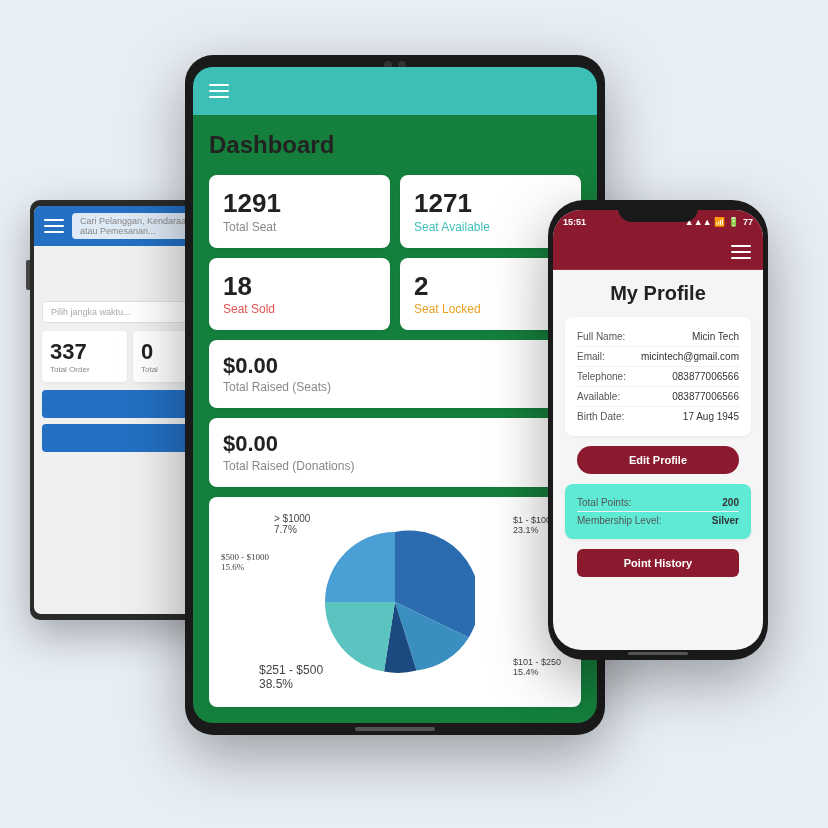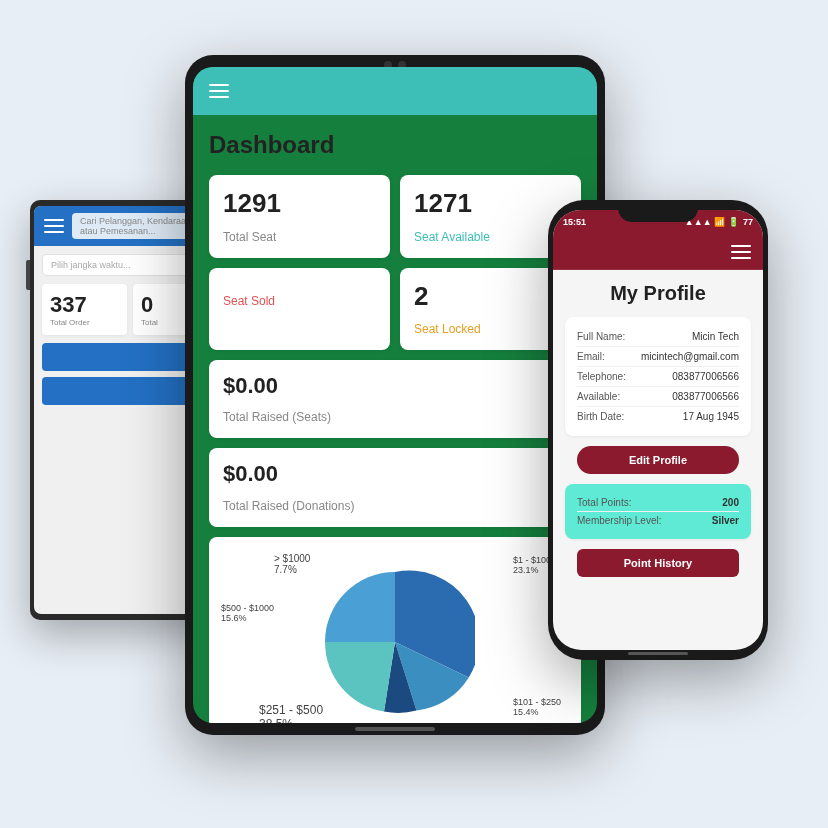--- a/index.html
+++ b/index.html
@@ -103,21 +103,21 @@
     }
     .stat-value {
       font-size: 26px;
       font-weight: 700;
       color: #222;
       line-height: 1.1;
     }
     .stat-label {
       font-size: 12px;
       color: #888;
-      margin-top: 12px;
+      margin-top: 2px;
     }
     .stat-label.green { color: #3dbfb8; }
     .stat-label.red { color: #e05252; }
     .stat-label.yellow { color: #e8a020; }
     .wide-card {
       background: white;
       border-radius: 8px;
       padding: 14px;
       box-shadow: 0 1px 4px rgba(0,0,0,0.08);
       margin-bottom: 10px;
@@ -314,20 +314,21 @@
       border-radius: 4px;
       height: 26px;
       display: flex;
       align-items: center;
       padding: 0 8px;
       font-size: 9px;
       color: #888;
     }
     .small-content {
       padding: 8px;
+      margin-top: 47px;
     }
     .small-filter {
       background: white;
       border-radius: 4px;
       padding: 5px 8px;
       font-size: 9px;
       color: #aaa;
       margin-bottom: 8px;
       border: 1px solid #e0e0e0;
     }
@@ -441,20 +442,21 @@
           <div class="stat-value">1291</div>
           <div class="stat-label">Total Seat</div>
         </div>
 
         <div class="stat-card">
           <div class="stat-value">1271</div>
           <div class="stat-label green">Seat Available</div>
         </div>
 
         <div class="stat-card">
+          <div class="stat-value">18</div>
           <div class="stat-label red">Seat Sold</div>
         </div>
 
         <div class="stat-card">
           <div class="stat-value">2</div>
           <div class="stat-label yellow">Seat Locked</div>
         </div>
       </div>
 
       <div class="wide-card">
@@ -486,21 +488,21 @@
           <span>23.1%</span>
         </div>
         <div style="position:absolute;bottom:30px;right:20px;font-size:9px;color:#444;">
           <span>$101 - $250</span><br>
           <span>15.4%</span>
         </div>
         <div style="position:absolute;bottom:16px;left:50px;font-size:12px;color:#444;">
           <span>$251 - $500</span><br>
           <span>38.5%</span>
         </div>
-        <div style="position:absolute;top:66px;left:12px;font-size:9px;color:#444;">
+        <div style="position:absolute;top:55px;left:12px;font-size:9px;color:#444;font-family:Liberation Serif, serif;">
           <span>$500 - $1000</span><br>
           <span>15.6%</span>
         </div>
         <div style="position:absolute;top:16px;left:65px;font-size:10px;color:#444;">
           <span>&gt; $1000</span><br>
           <span>7.7%</span>
         </div>
       </div>
 
     </div>

